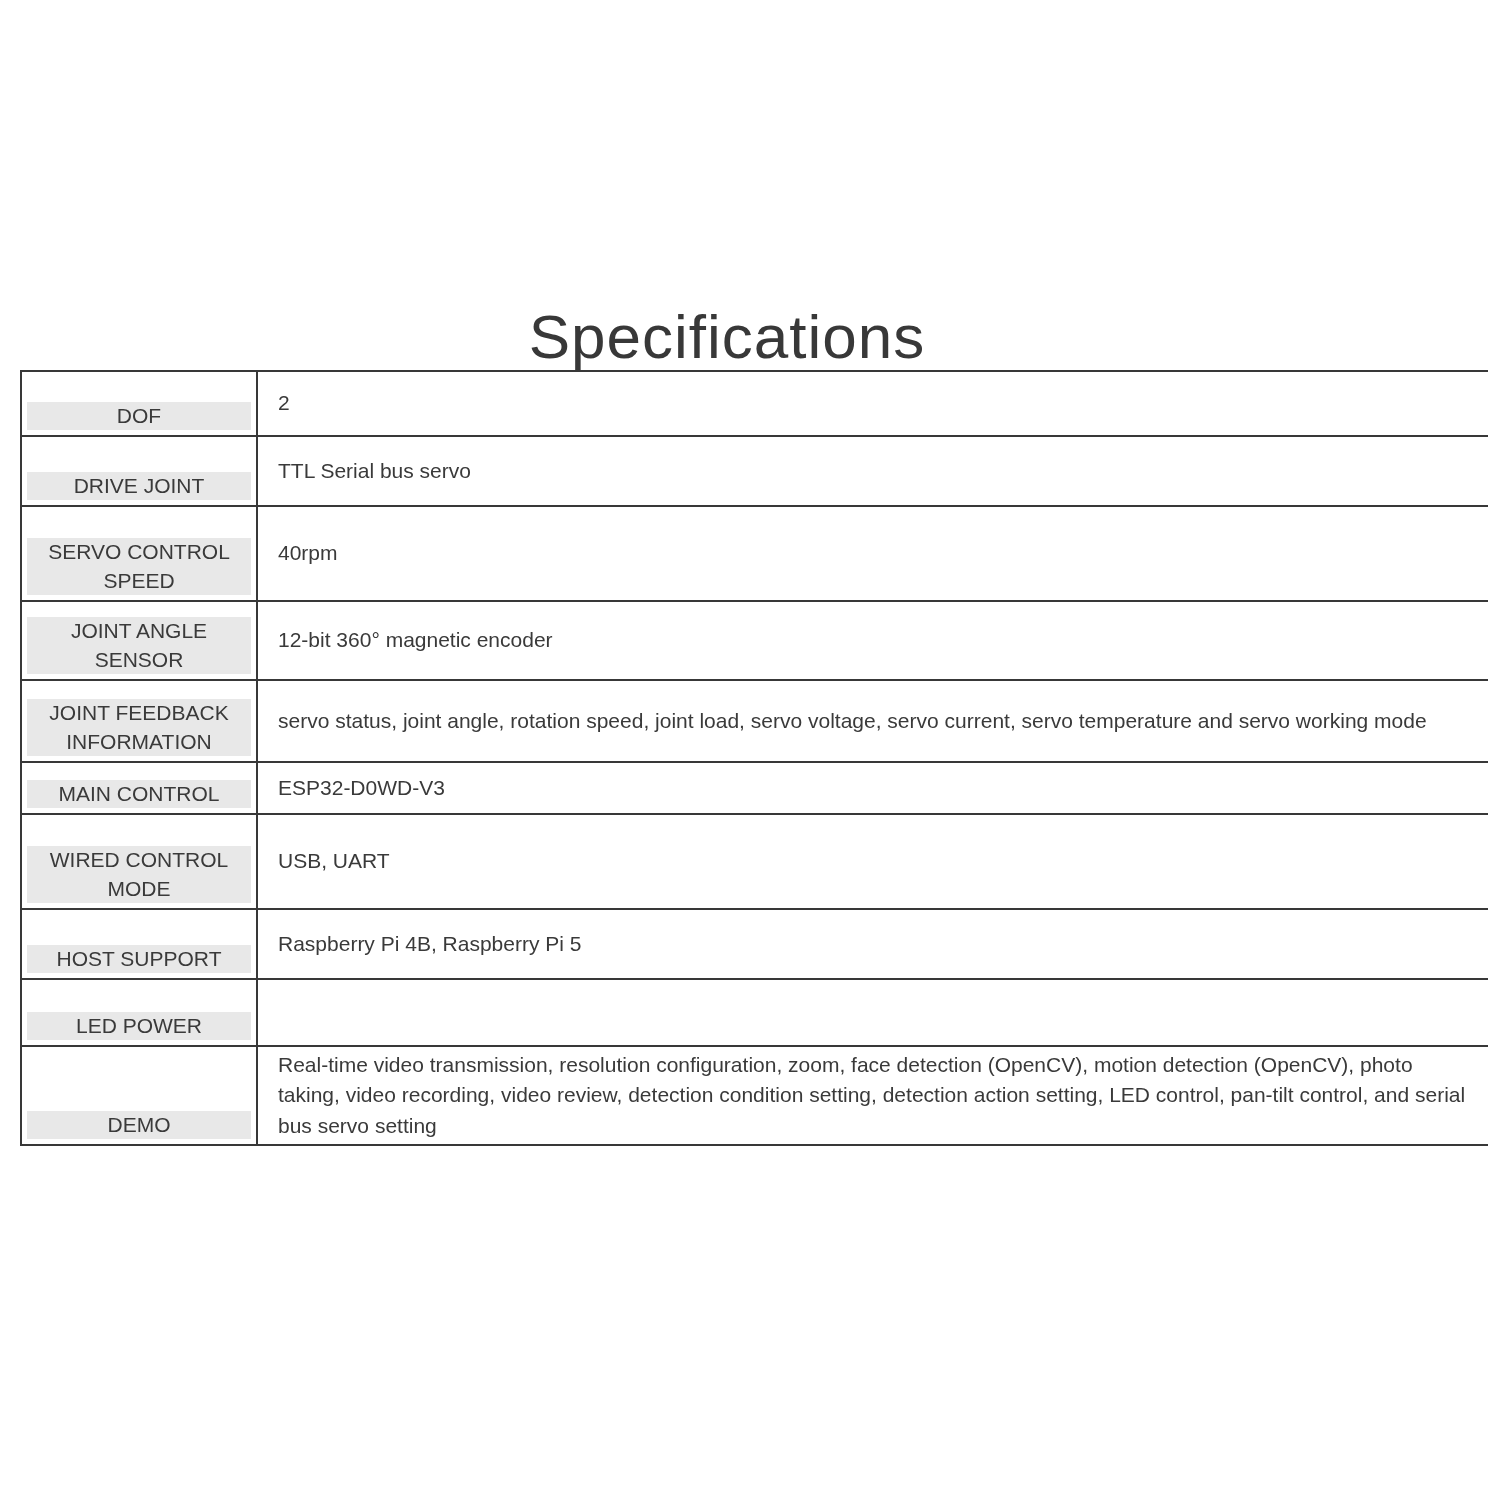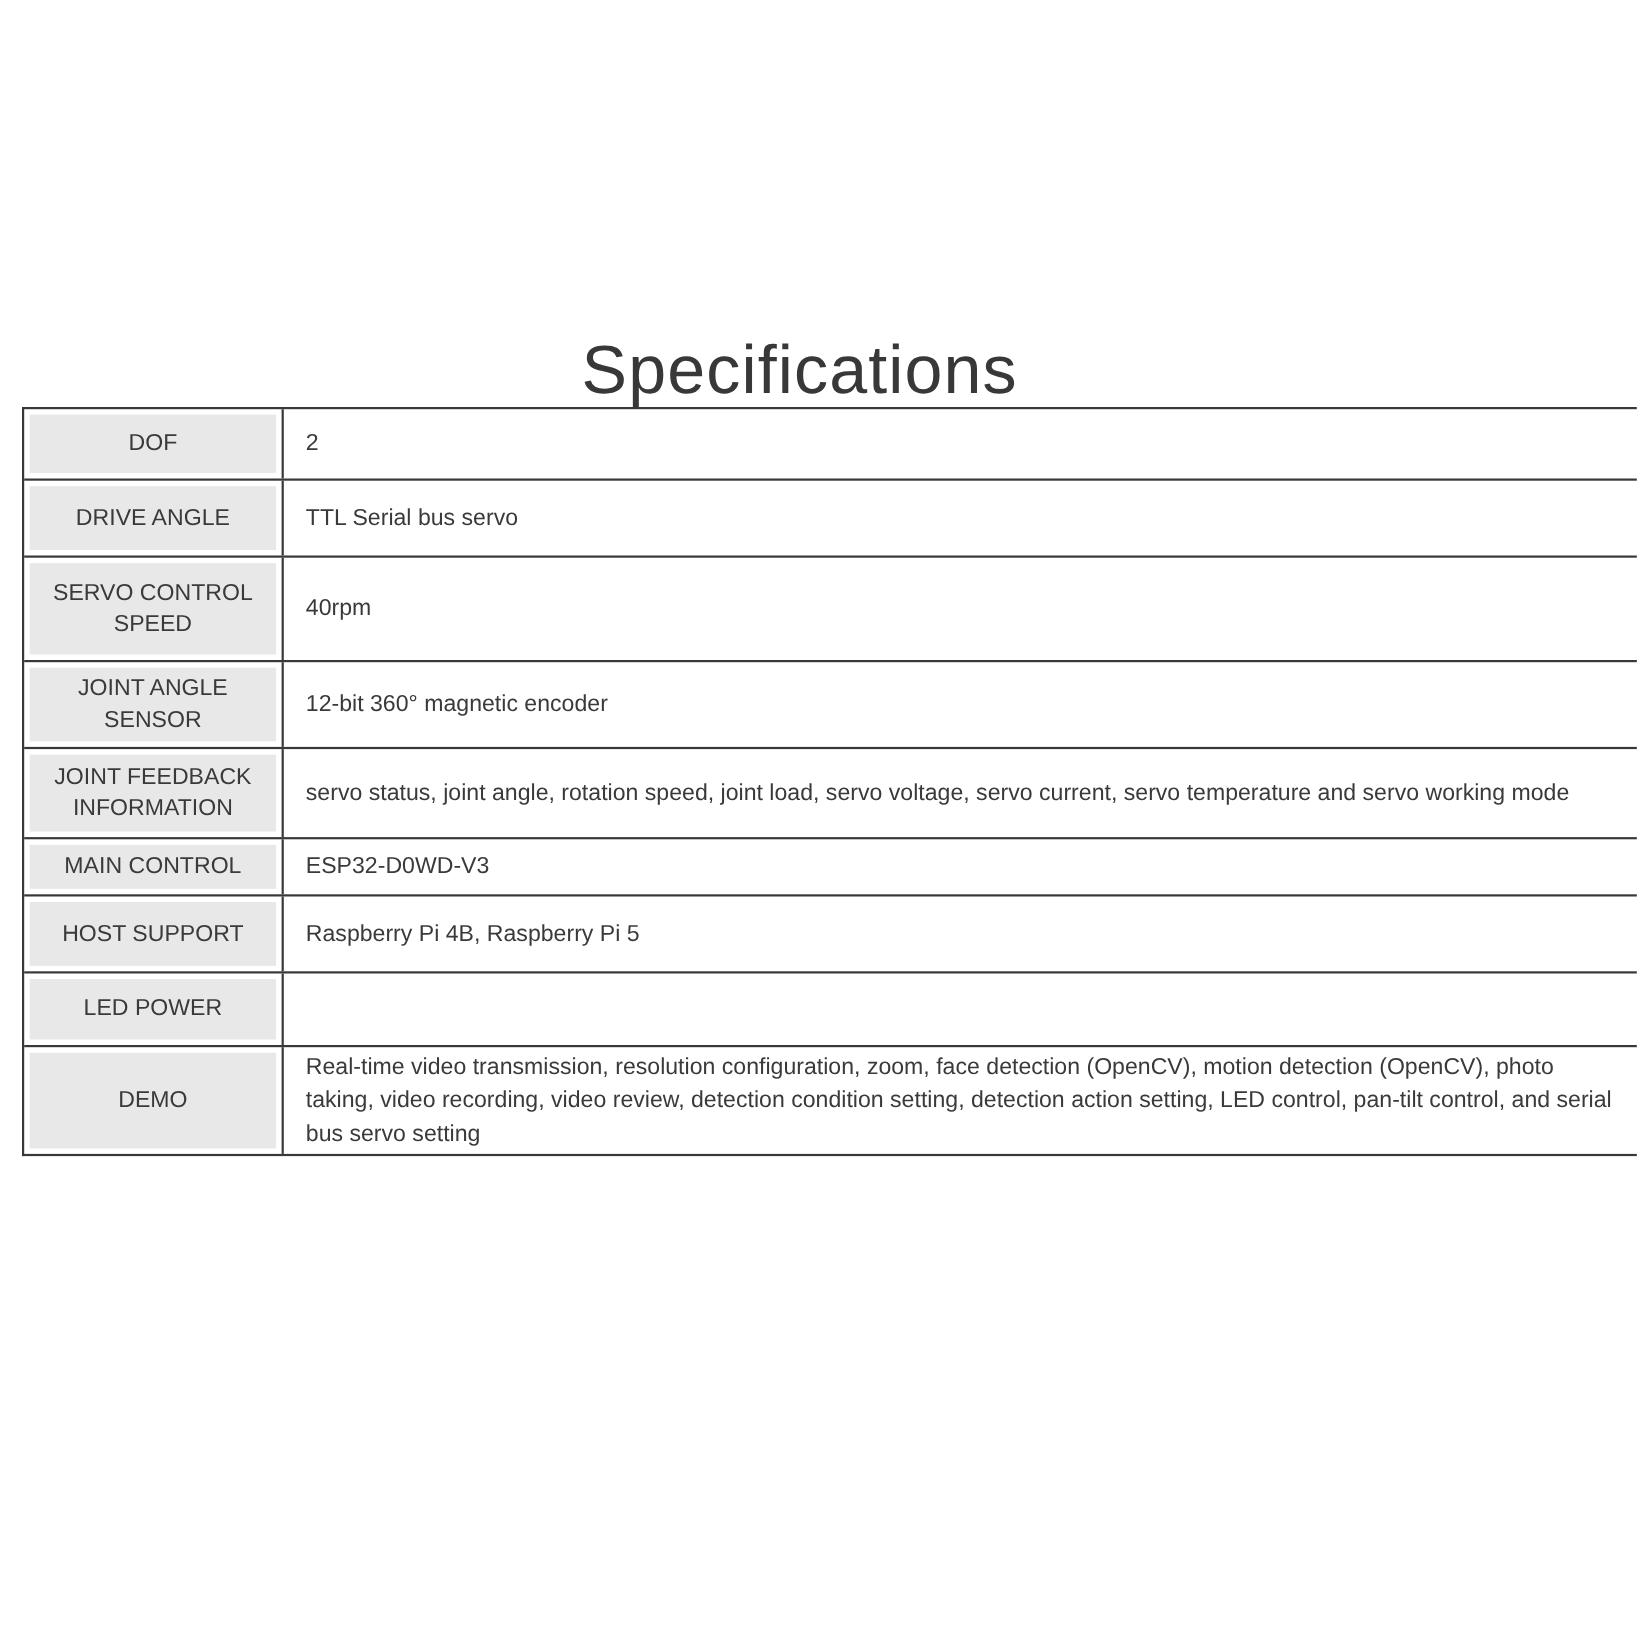--- a/index.html
+++ b/index.html
@@ -46,20 +46,21 @@
     border-bottom: 2px solid #383838;
   }
   .row:last-child {
     border-bottom: none;
   }
   .label-cell {
     box-sizing: border-box;
     border-right: 2px solid #383838;
     padding: 5px;
     display: flex;
+    align-items: flex-end;
   }
   .label-box {
     flex: 1;
     background: #e8e8e8;
     display: flex;
     align-items: center;
     justify-content: center;
     text-align: center;
     font-size: 21px;
     line-height: 1.35;
@@ -86,21 +87,21 @@
 
     <div class="row" style="height:65px">
       <div class="label-cell">
         <div class="label-box">DOF</div>
       </div>
       <div class="value-cell">2</div>
     </div>
 
     <div class="row" style="height:70px">
       <div class="label-cell">
-        <div class="label-box">DRIVE ANGLE</div>
+        <div class="label-box">DRIVE JOINT</div>
       </div>
       <div class="value-cell">TTL Serial bus servo</div>
     </div>
 
     <div class="row" style="height:95px">
       <div class="label-cell">
         <div class="label-box">SERVO CONTROL SPEED</div>
       </div>
       <div class="value-cell">40rpm</div>
     </div>
@@ -120,20 +121,26 @@
       <div class="value-cell">servo status, joint angle, rotation speed, joint load, servo voltage, servo current, servo temperature and servo working mode</div>
     </div>
 
     <div class="row" style="height:52px">
       <div class="label-cell">
         <div class="label-box">MAIN CONTROL</div>
       </div>
       <div class="value-cell">ESP32-D0WD-V3</div>
     </div>
 
+    <div class="row" style="height:95px">
+      <div class="label-cell">
+        <div class="label-box">WIRED CONTROL MODE</div>
+      </div>
+      <div class="value-cell">USB, UART</div>
+    </div>
 
     <div class="row" style="height:70px">
       <div class="label-cell">
         <div class="label-box">HOST SUPPORT</div>
       </div>
       <div class="value-cell">Raspberry Pi 4B, Raspberry Pi 5</div>
     </div>
 
     <div class="row" style="height:67px">
       <div class="label-cell">

